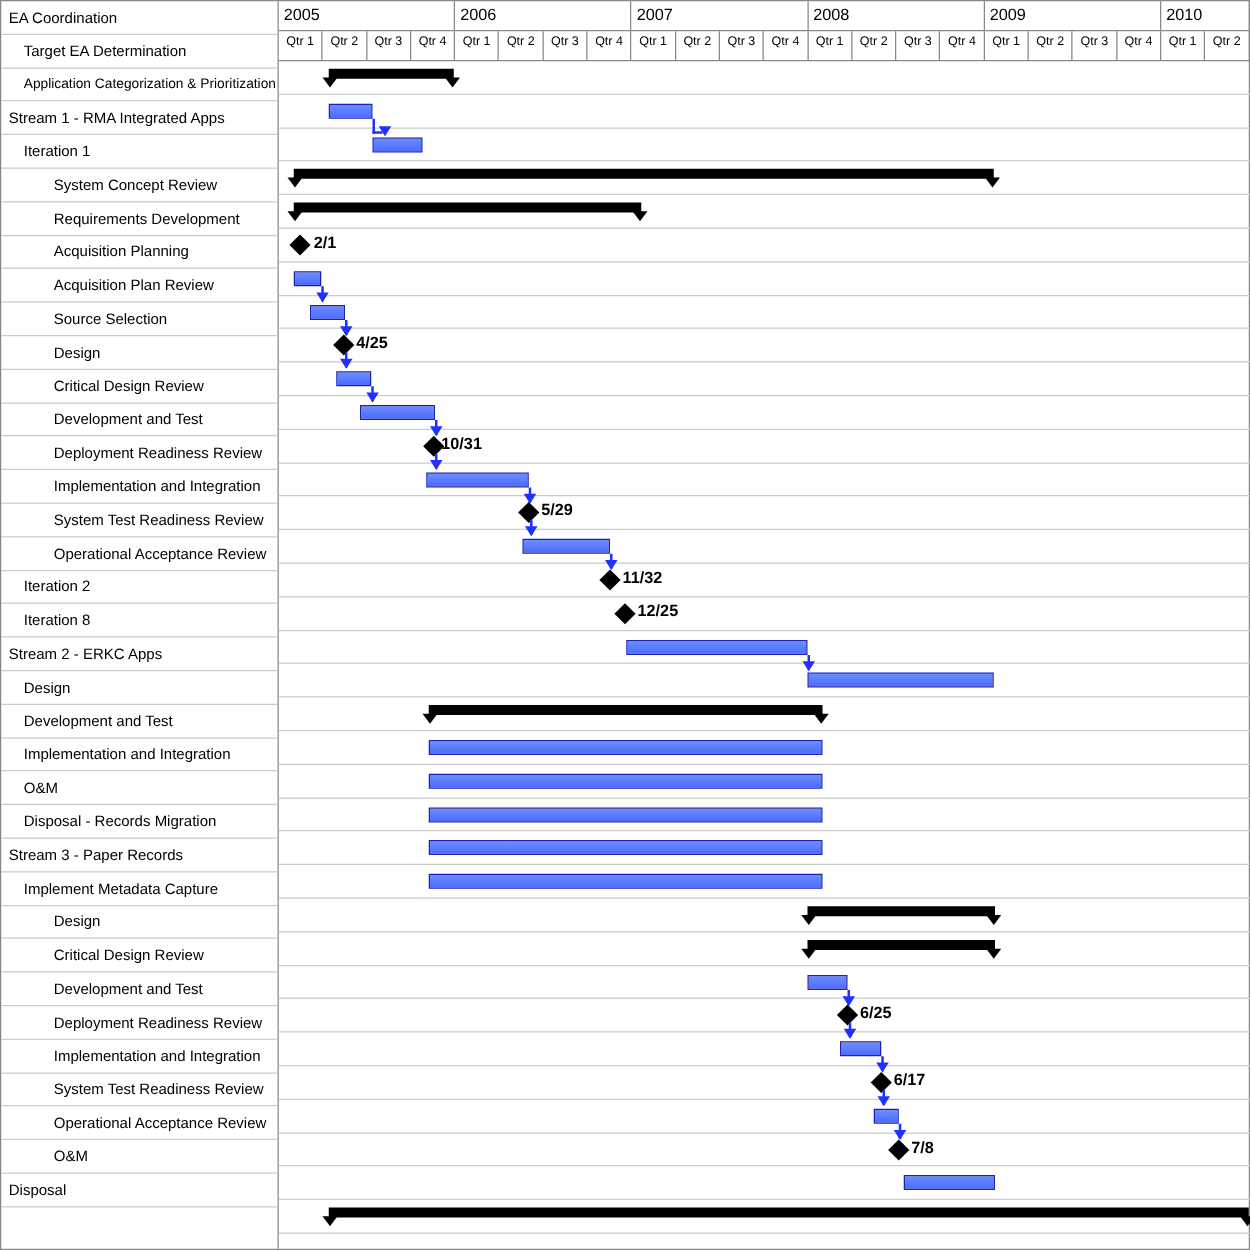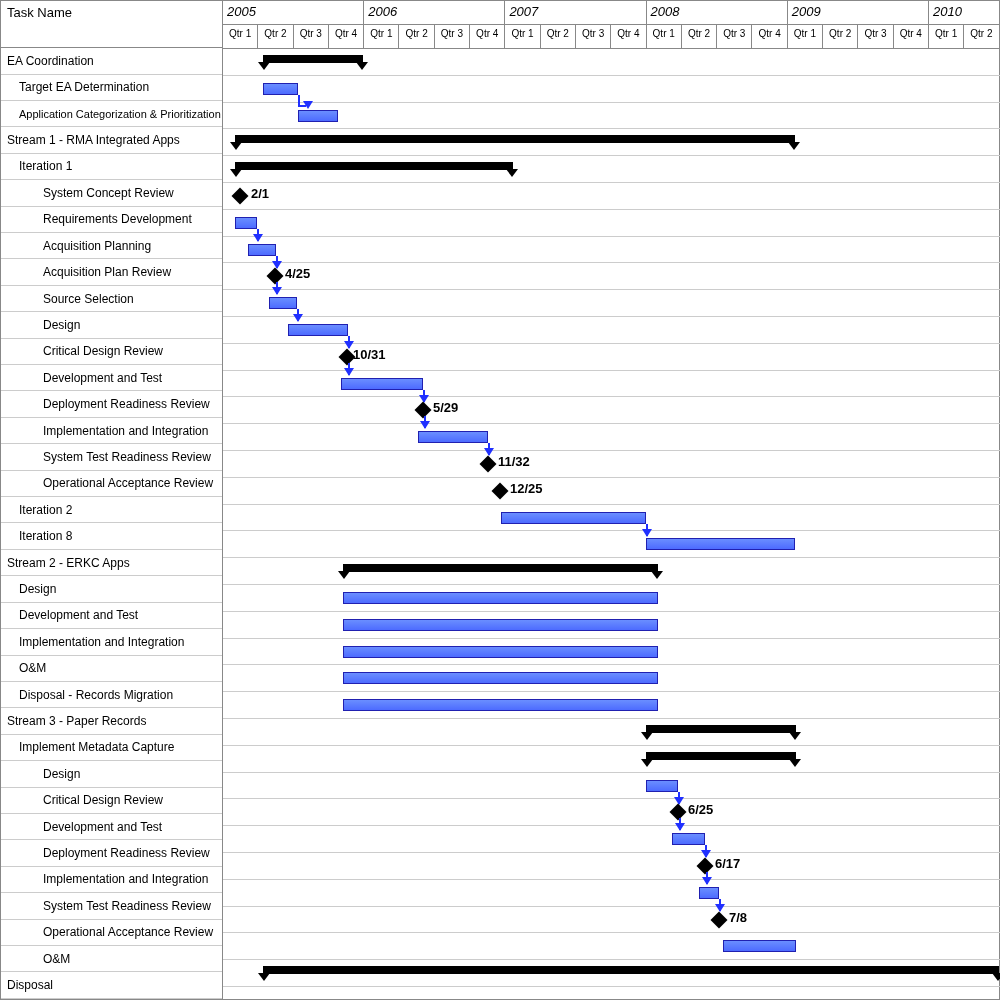--- a/index.html
+++ b/index.html
@@ -54,21 +54,20 @@
   }
   .year-row {
     display: flex;
     height: 24px;
     border-bottom: 1px solid #888;
   }
   .year-cell {
     border-right: 1px solid #888;
     padding: 3px 4px;
     font-size: 13px;
-    font-style: italic;
   }
   .qtr-row {
     display: flex;
     height: 24px;
   }
   .qtr-cell {
     border-right: 1px solid #888;
     padding: 3px 2px;
     font-size: 10px;
     text-align: center;
@@ -137,21 +136,20 @@
     position: absolute;
     height: 2px;
     background: #2030ff;
   }
 </style>
 </head>
 <body>
 
 <div class="gantt-container">
   <div class="task-column">
-    <div class="task-header">Task Name</div>
 
     <div class="task-row bold">
         <span>EA Coordination</span>
       </div>
     <div class="task-row indent1">
         <span>Target EA Determination</span>
       </div>
     <div class="task-row indent1" style="font-size:11px">
         <span>Application Categorization &amp; Prioritization</span>
       </div>

